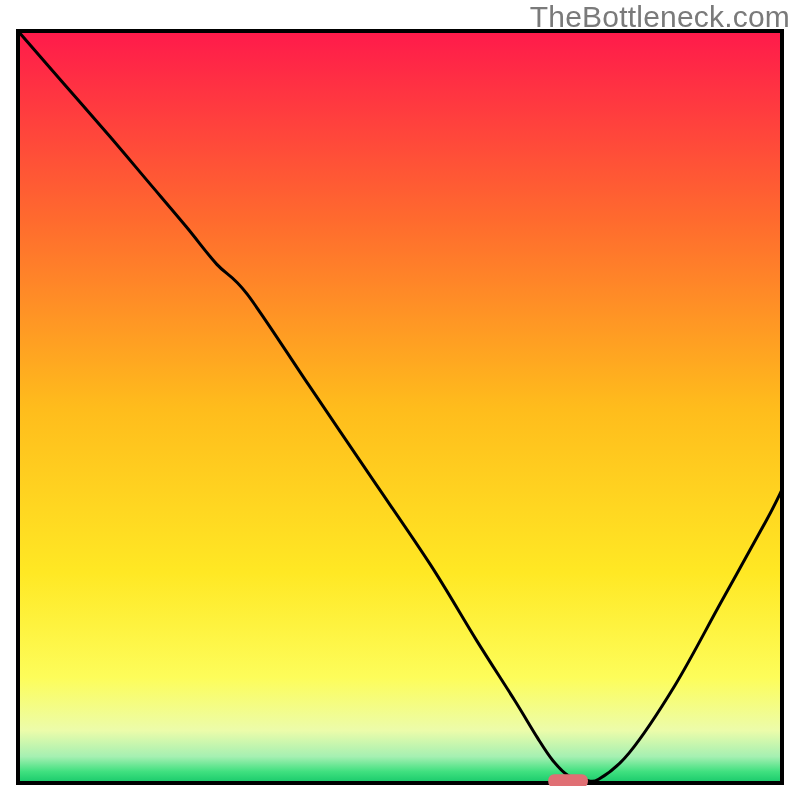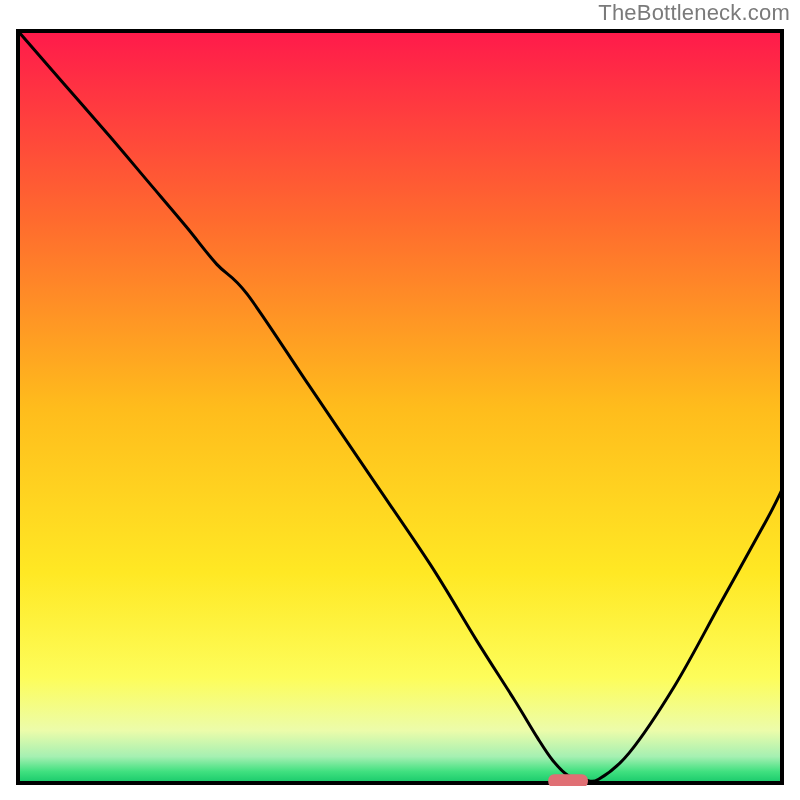--- a/index.html
+++ b/index.html
@@ -12,21 +12,21 @@
   }
   .container {
     position: relative;
     width: 800px;
     height: 800px;
   }
   .watermark {
     position: absolute;
     top: 0px;
     right: 10px;
-    font-size: 22px;
+    font-size: 30px;
     color: #7a7a7a;
     font-weight: 500;
     letter-spacing: 0.2px;
   }
   .plot {
     position: absolute;
     left: 15px;
     top: 28px;
     width: 770px;
     height: 758px;

